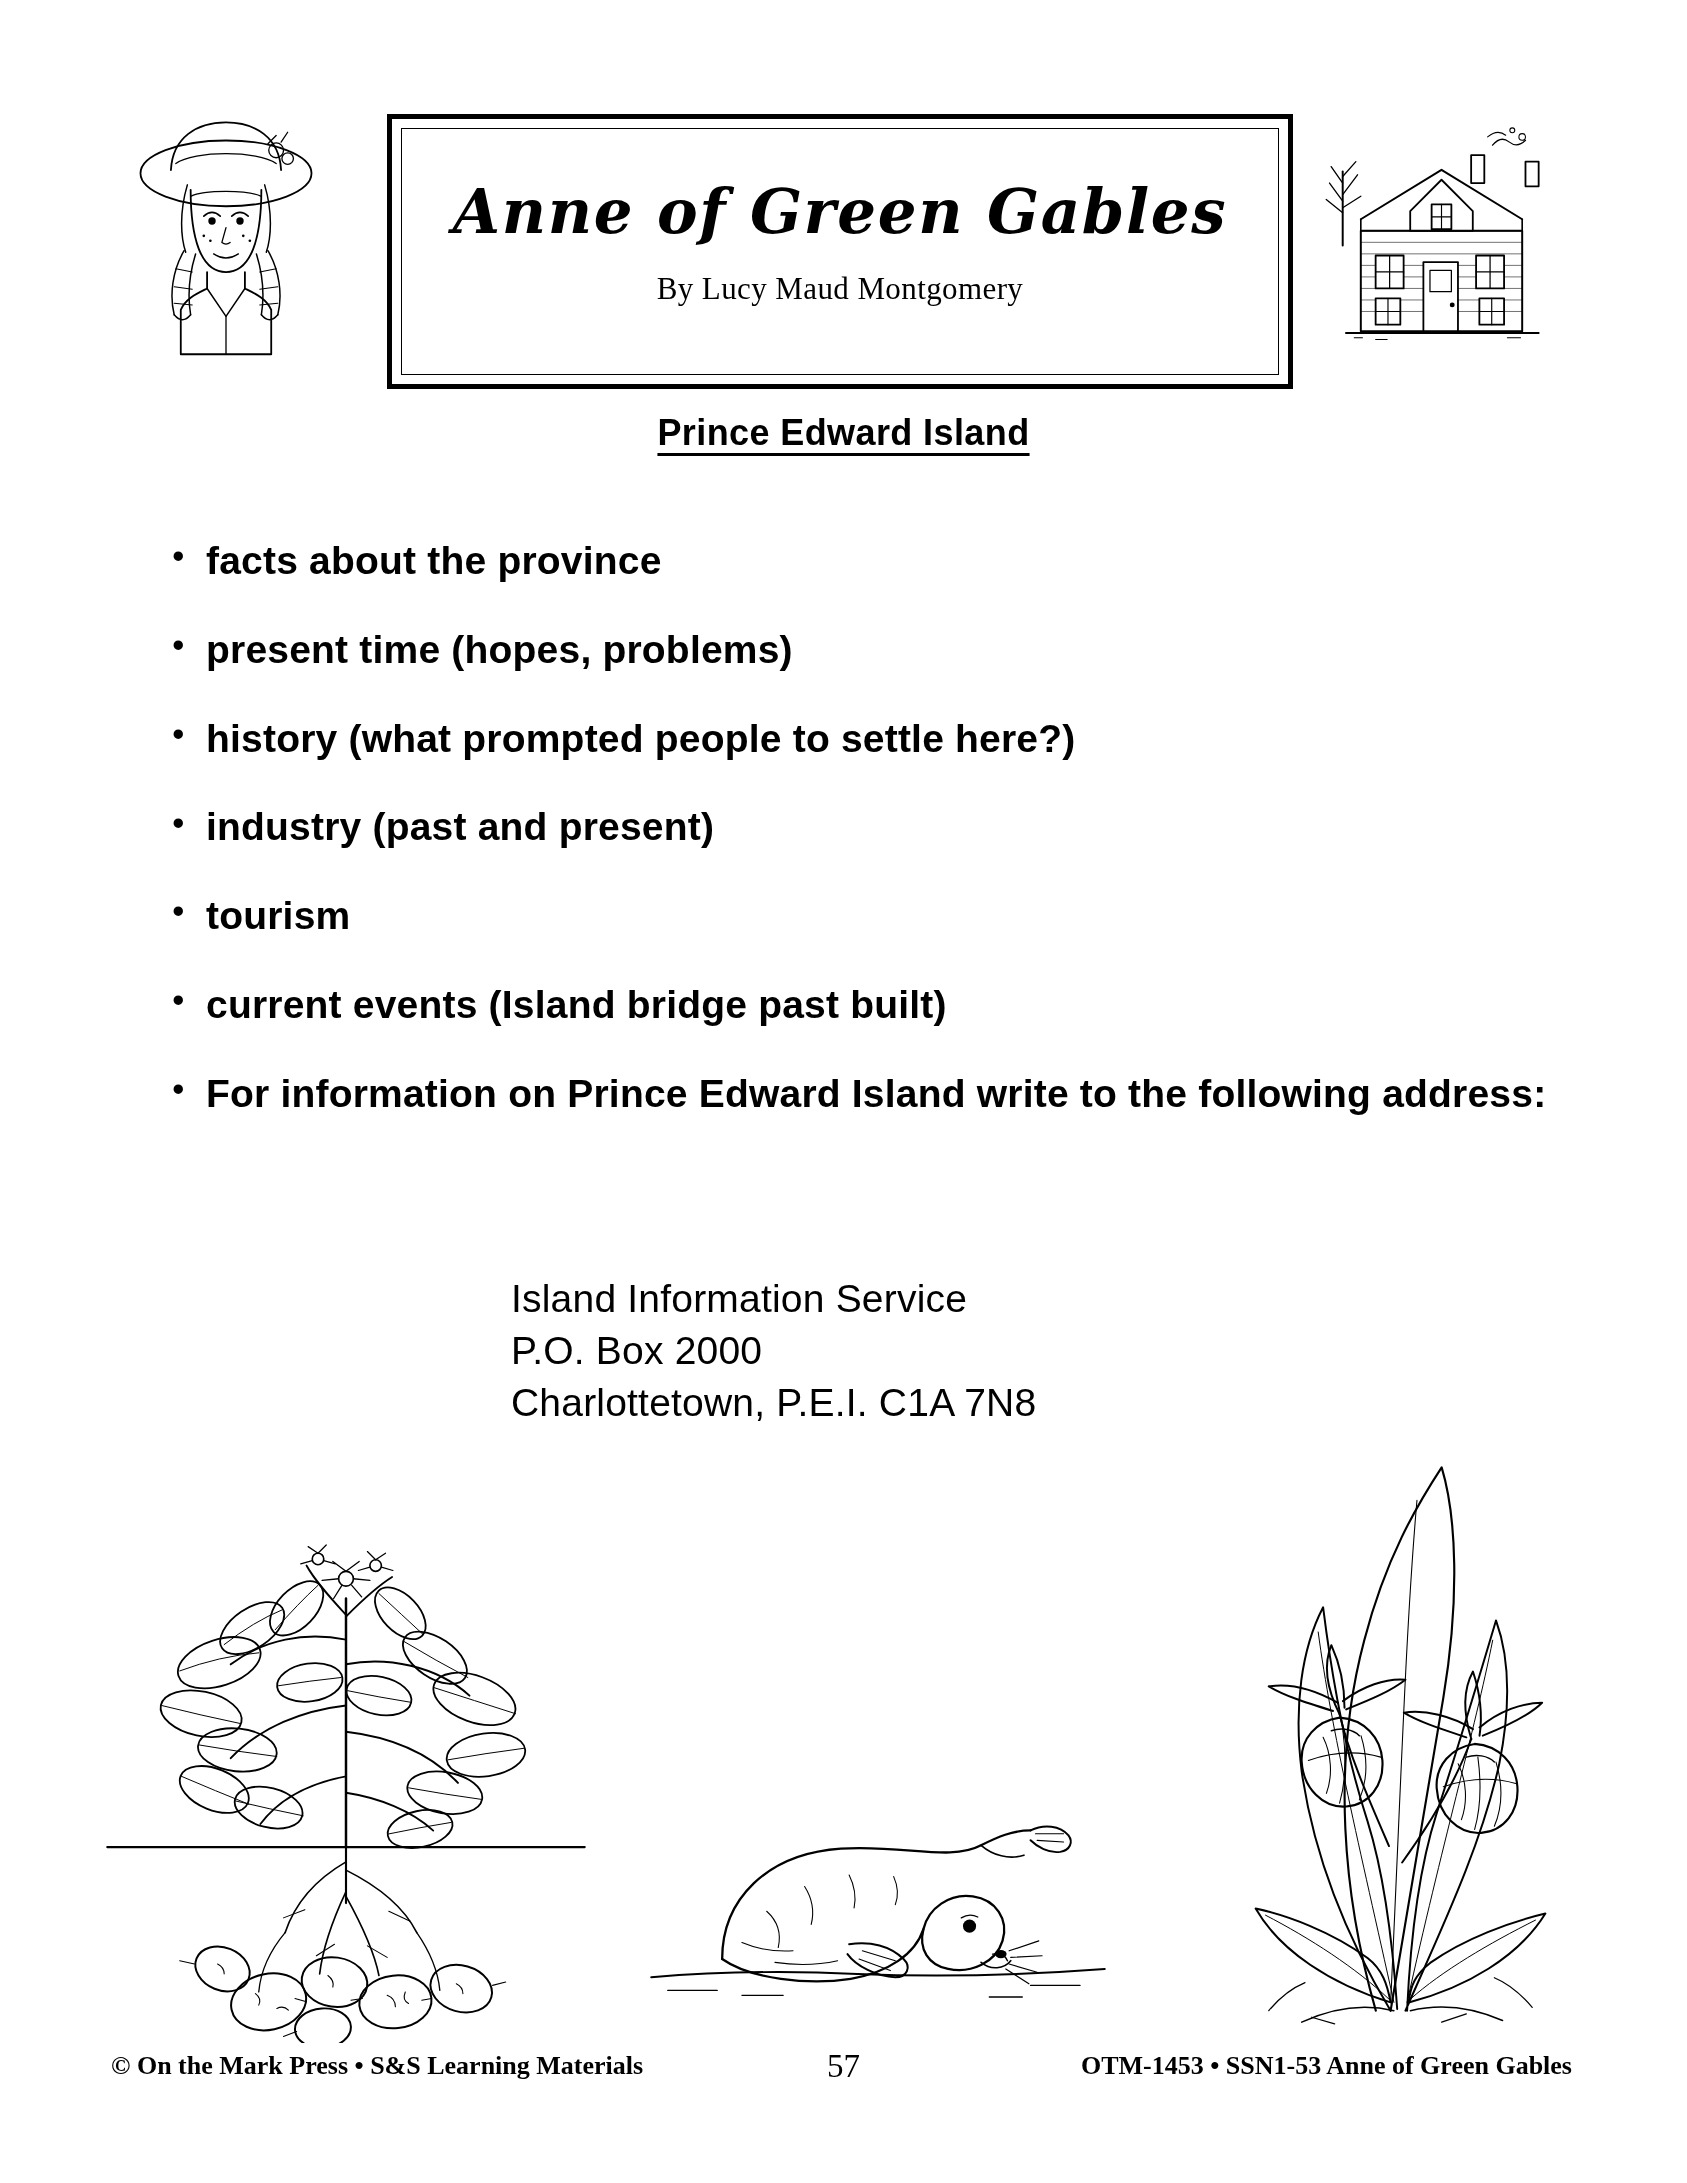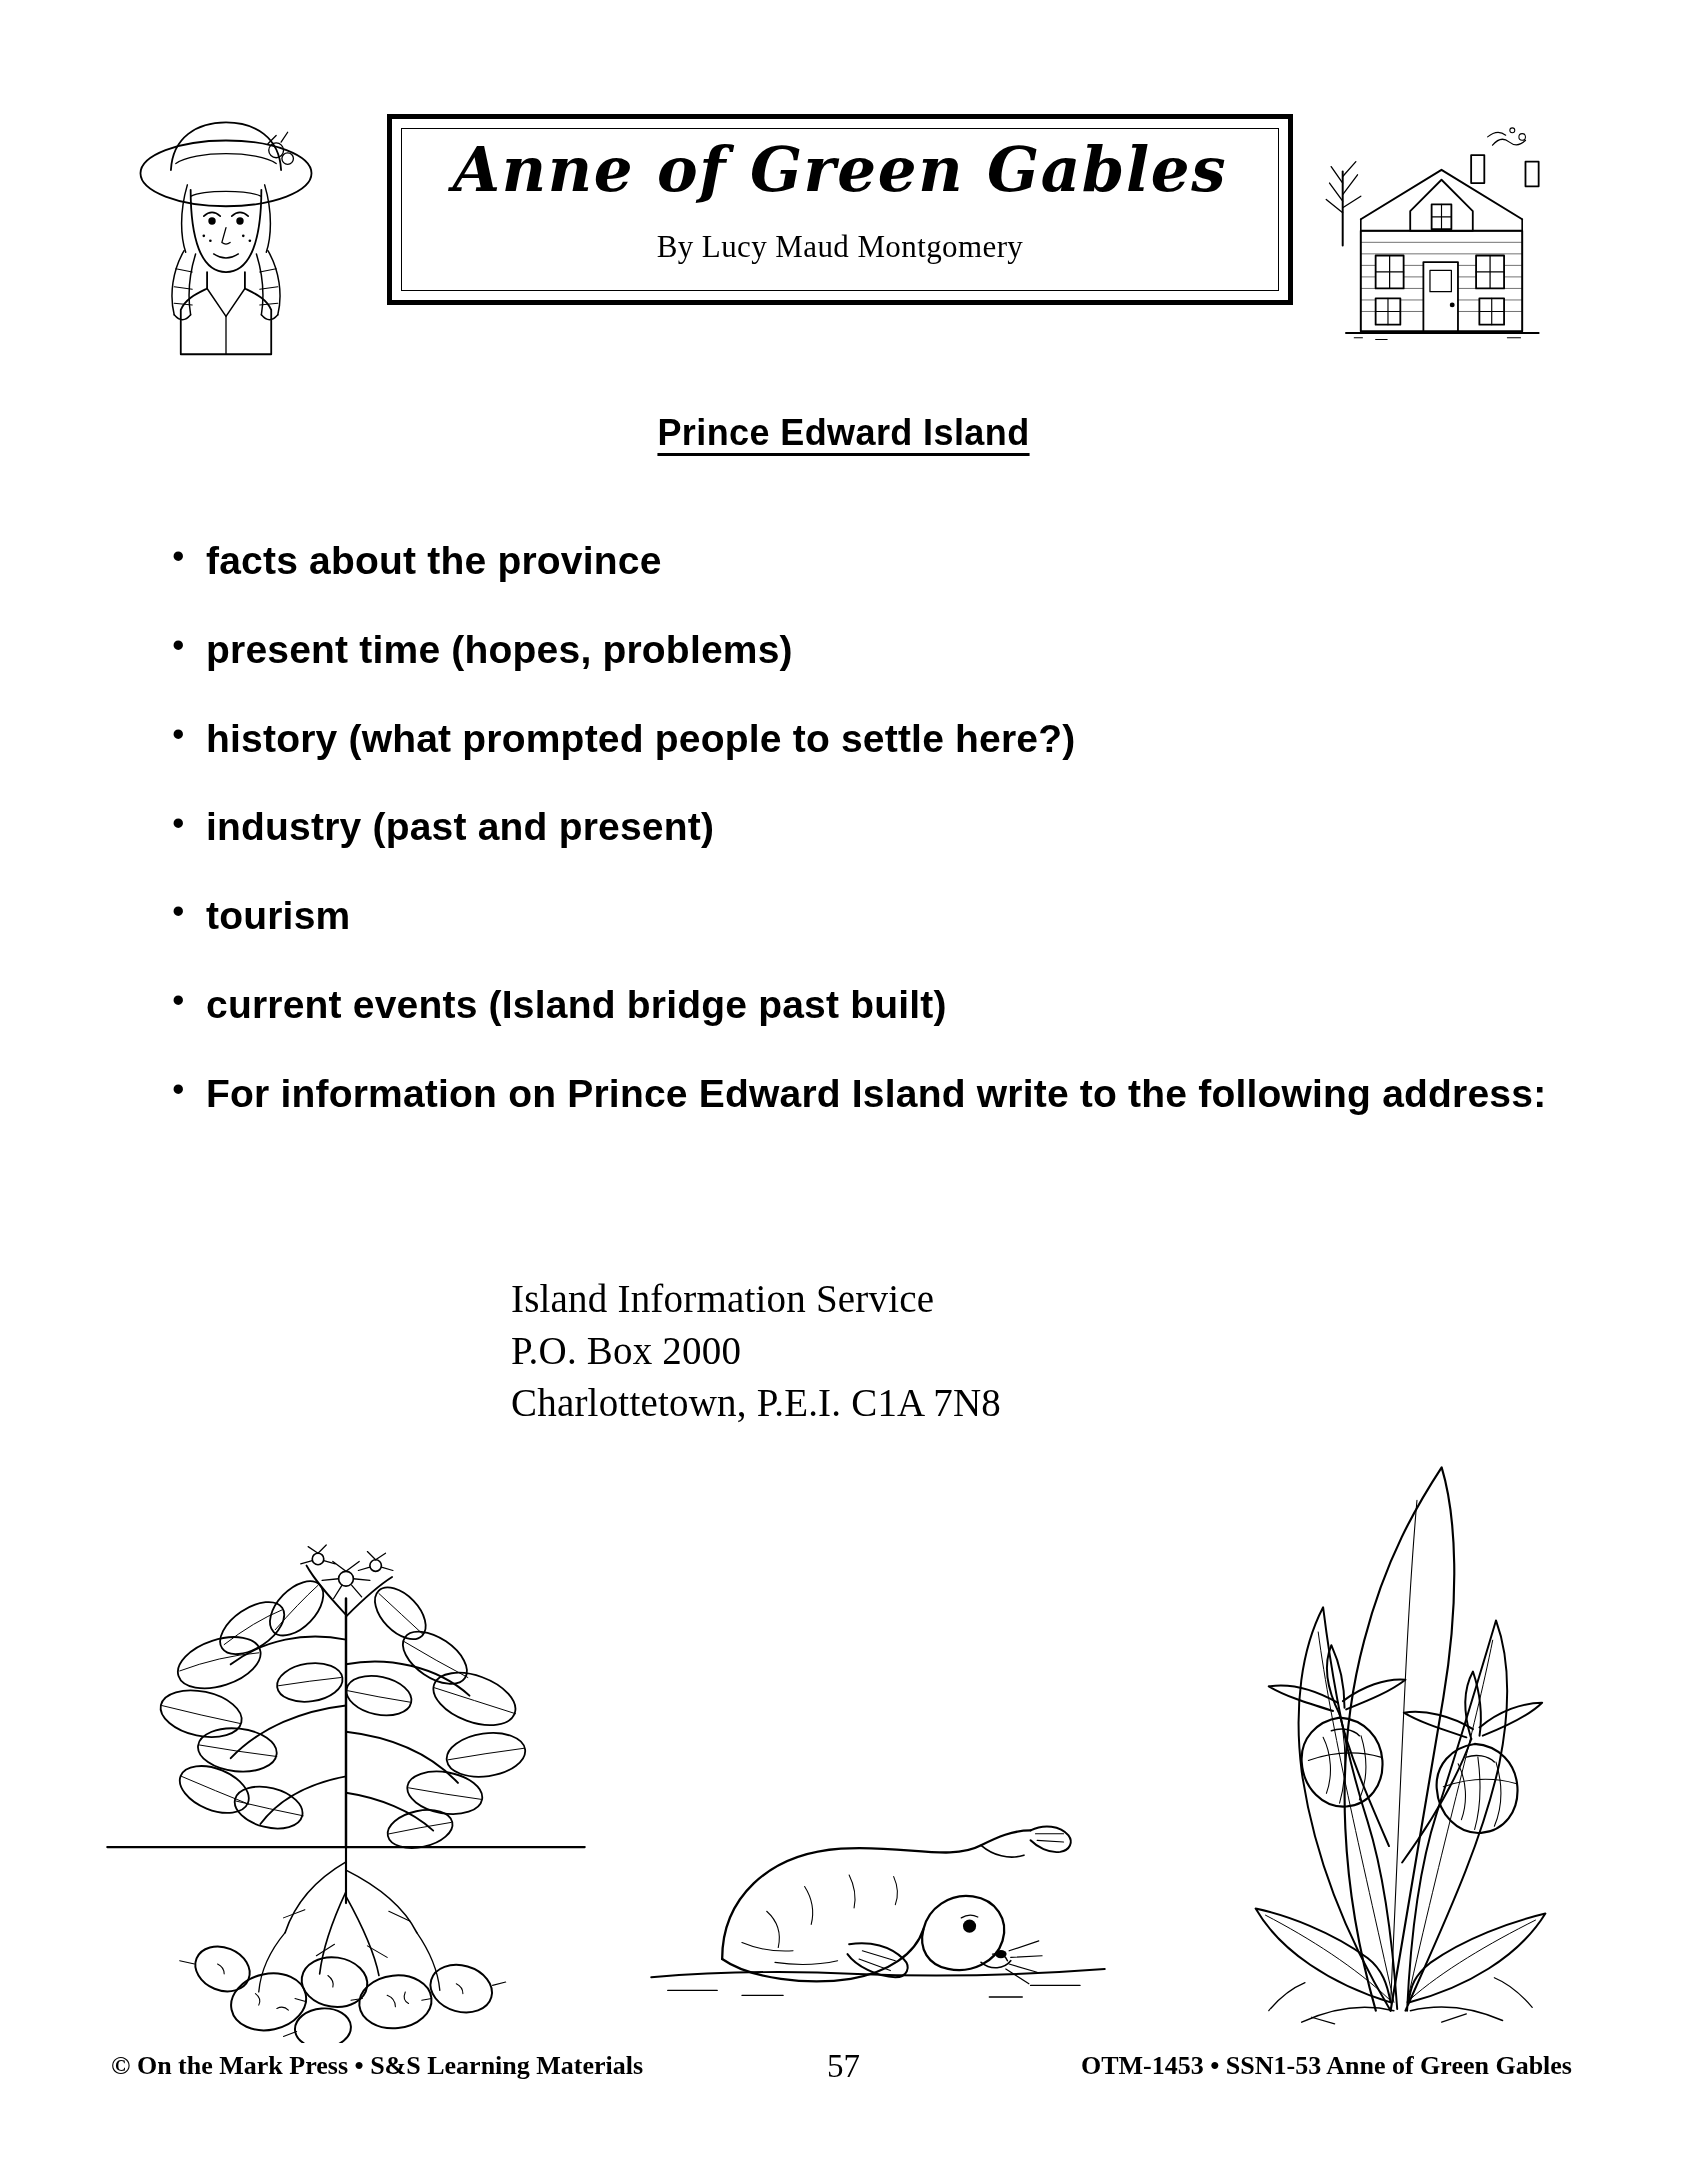--- a/index.html
+++ b/index.html
@@ -39,21 +39,21 @@
     top: 15px;
     width: 222px;
     height: 247px;
   }
 
   .title-box-outer {
     position: absolute;
     left: 387px;
     top: 15px;
     width: 906px;
-    height: 191px;
+    height: 275px;
     border: 5.8px solid #000;
     box-sizing: border-box;
     background: #fff;
   }
   .title-box-inner {
     position: absolute;
     left: 9px;
     top: 9px;
     right: 9px;
     bottom: 9px;
@@ -131,21 +131,20 @@
   }
 
   
   .address {
     position: absolute;
     left: 511px;
     top: 1273px;
     font-size: 39px;
     line-height: 1.33;
     letter-spacing: 0.2px;
-    font-family: Liberation Serif, serif;
   }
   .address div { white-space: nowrap; }
 
   
   .illus-potato {
     position: absolute;
     left: 99px;
     top: 1475px;
     width: 494px;
     height: 568px;

